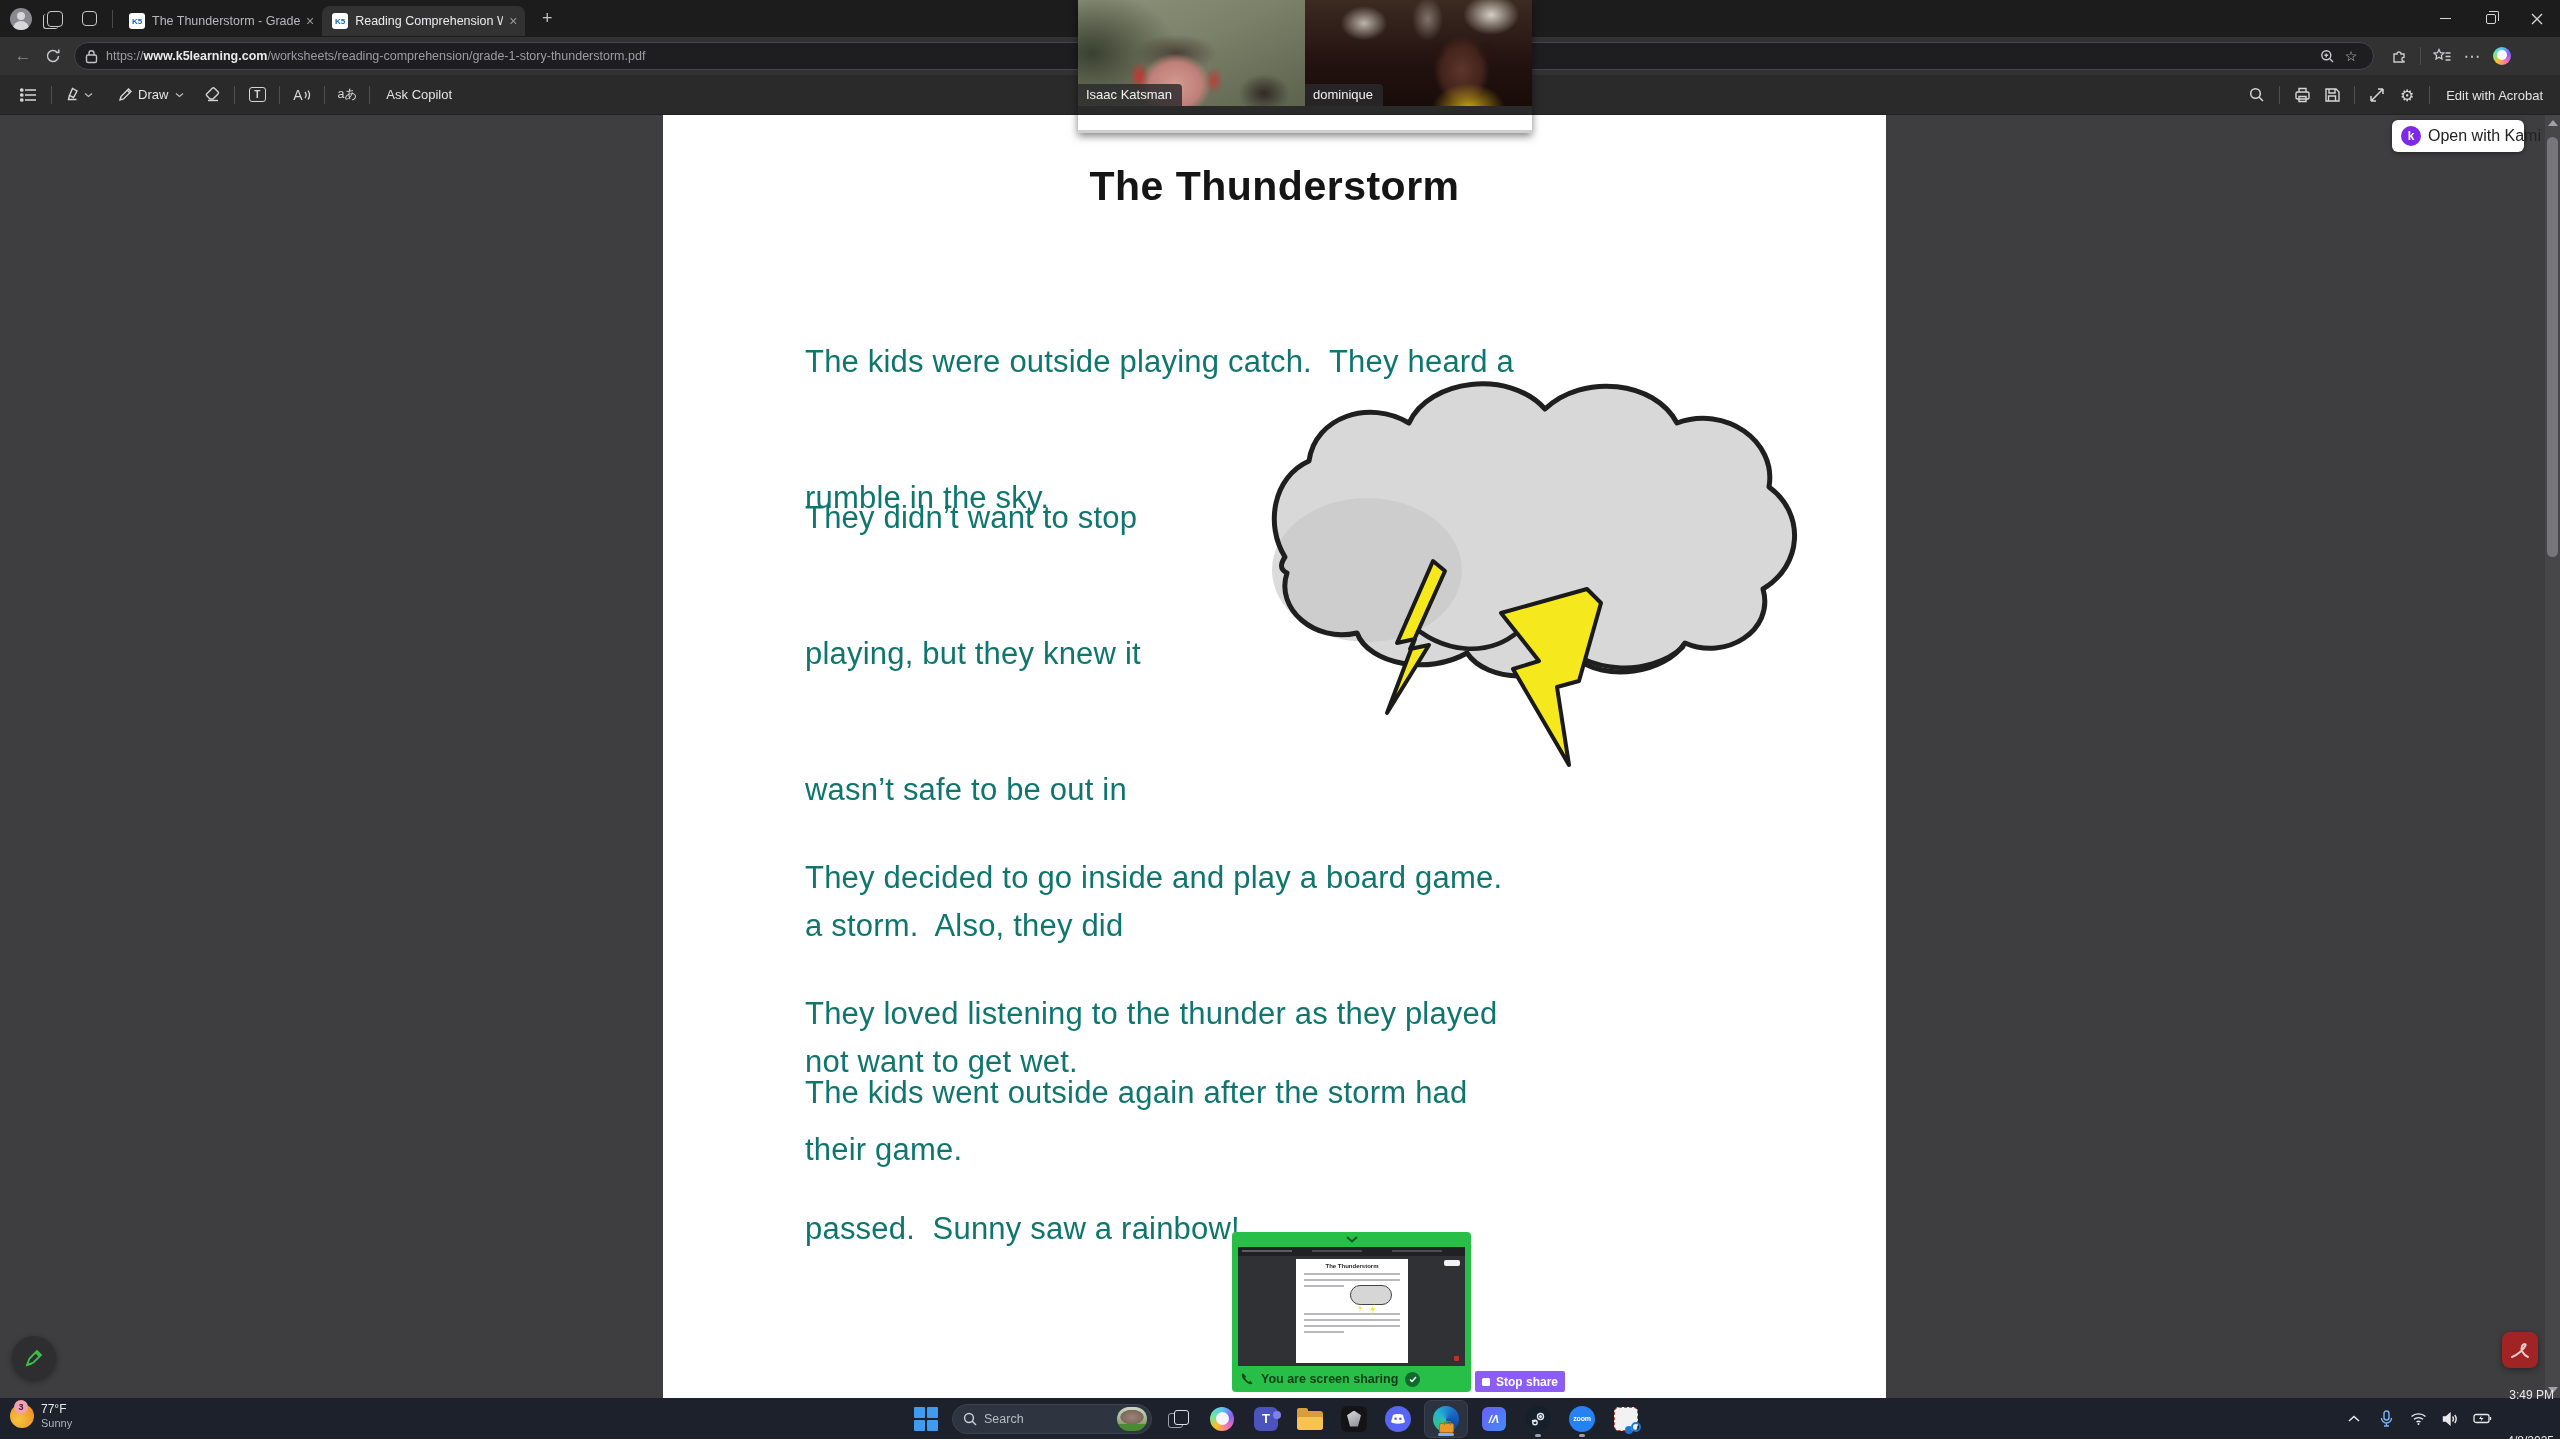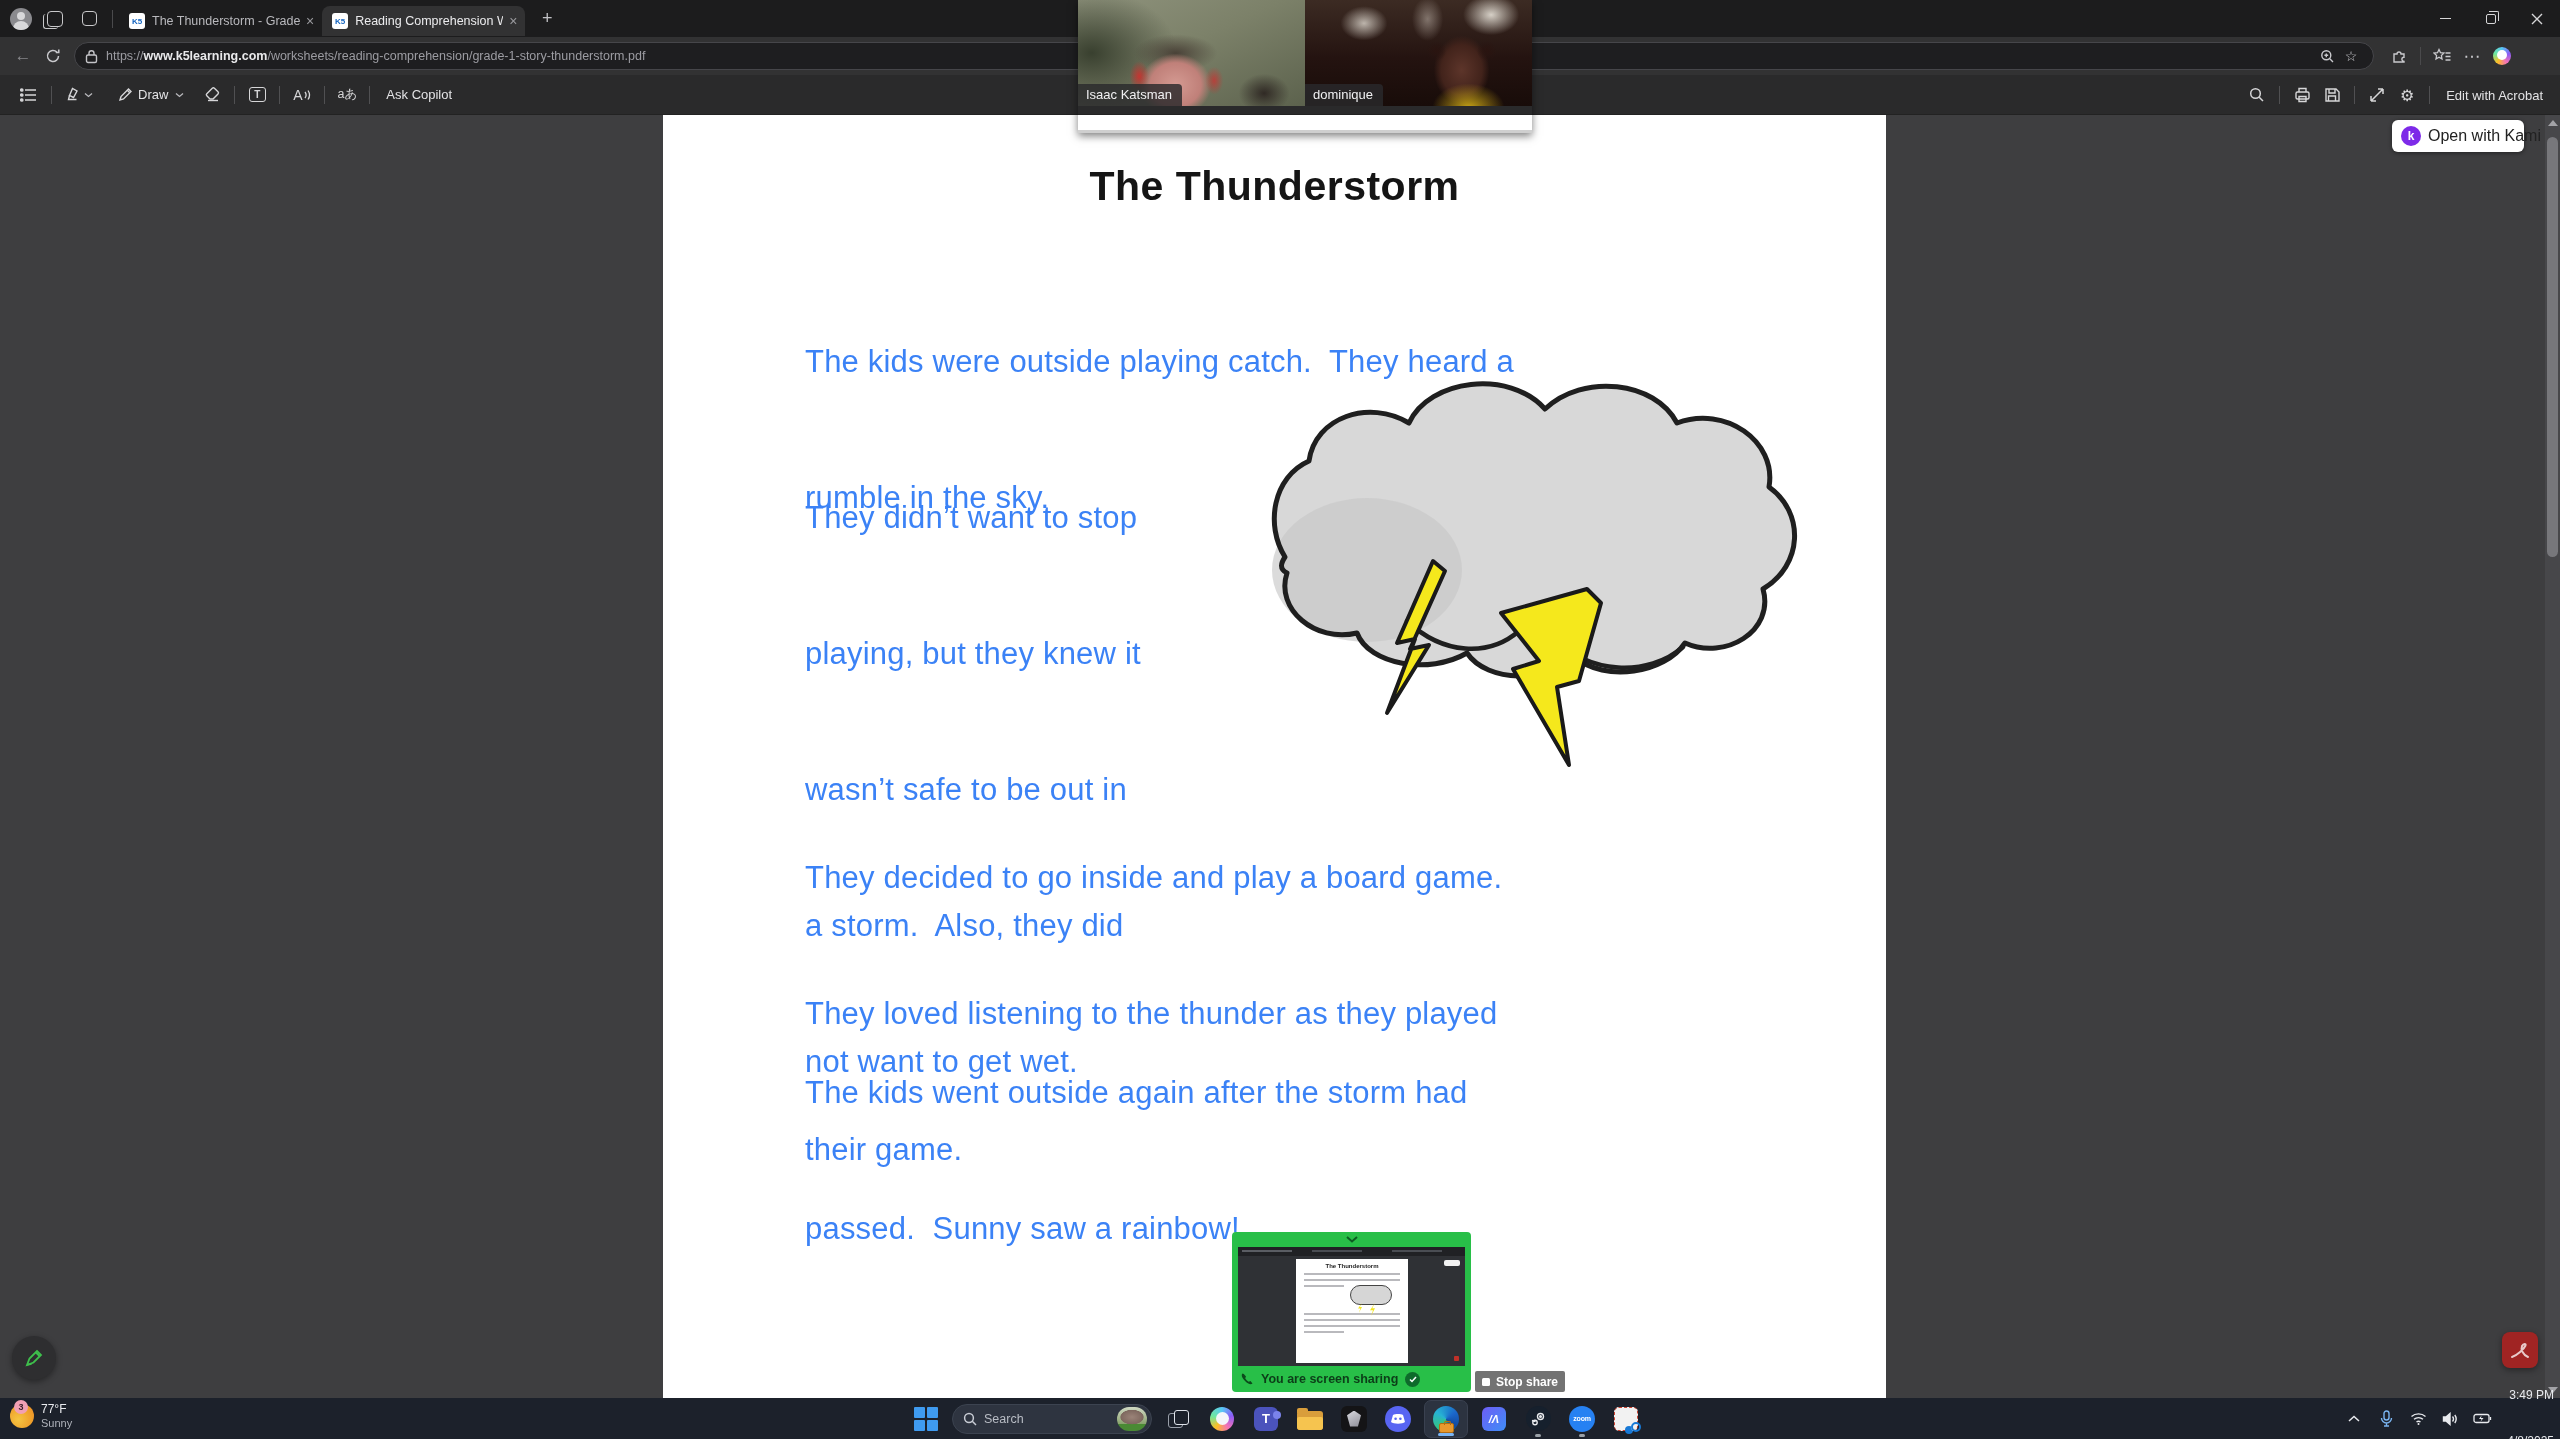--- a/index.html
+++ b/index.html
@@ -56,21 +56,21 @@
                 display:flex; align-items:center; justify-content:center; color:#d6d6d8; }
   .translate-glyph { font-size:12.5px; color:#d6d6d8; }
   .gear-glyph { font-size:16px; }
   .pb-right { position:absolute; right:8px; top:0; height:40px; display:flex; align-items:center; }
 
   
   .content { position:absolute; left:0; top:115px; width:2560px; height:1283px; background:#3e3e40; overflow:hidden; }
   .page { position:absolute; left:663px; top:0; width:1223px; height:1283px; background:#ffffff; }
   .doc-title { position:absolute; left:0; top:48px; width:1223px; text-align:center; font-size:41px; font-weight:bold;
                color:#151515; letter-spacing:0.5px; }
-  .para { position:absolute; color:#3b82f6; font-size:31px; letter-spacing:0.2px; white-space:pre; }
+  .para { position:absolute; color:#0f766e; font-size:31px; letter-spacing:0.2px; white-space:pre; }
   .para .line { height:64px; line-height:64px; }
   .p1 { left:142px; top:143px; }
   .p2 { left:142px; top:299px; }
   .p3 { left:142px; top:659px; }
   .p4 { left:142px; top:874px; }
   .cloud-wrap { position:absolute; left:590px; top:250px; width:548px; height:404px; }
 
   
   .scrollbar { position:absolute; right:0; top:0; width:15px; height:1283px; background:#47474a; }
   .sb-arrow { position:absolute; left:0; width:15px; height:16px; display:flex; align-items:center; justify-content:center; }
@@ -128,21 +128,21 @@
   .mini-cloud { position:absolute; left:54px; top:26px; width:42px; height:20px; background:#d6d6d6; border:1px solid #444;
                 border-radius:12px; }
   .mini-bolt { position:absolute; left:62px; top:44px; width:4px; height:10px; background:#f2e51e;
                clip-path:polygon(100% 0,0 55%,60% 55%,20% 100%,100% 40%,45% 40%); }
   .mini-bolt.b2 { left:74px; height:13px; width:5px; }
   .mini-kami { position:absolute; right:5px; top:13px; width:16px; height:6px; background:#f2f2f2; border-radius:2px; }
   .mini-acro { position:absolute; right:6px; bottom:5px; width:5px; height:5px; background:#c03028; border-radius:1px; }
   .share-bar { position:absolute; left:0; bottom:0; width:239px; height:26px; display:flex; align-items:center; gap:7px; padding:0 8px; }
   .share-status { font-size:12.5px; font-weight:bold; color:#0c3d18; white-space:nowrap; }
   .shield { width:15px; height:15px; border-radius:50%; background:#0e6b2b; display:flex; align-items:center; justify-content:center; }
-  .stop-btn { position:absolute; left:1475px; top:1371px; width:90px; height:21px; background:#737373; border-radius:2px;
+  .stop-btn { position:absolute; left:1475px; top:1371px; width:90px; height:21px; background:#8b5cf6; border-radius:2px;
               display:flex; align-items:center; justify-content:center; gap:6px; }
   .stop-sq { width:8px; height:8px; background:#fff; border-radius:1.5px; }
   .stop-label { color:#fff; font-size:12px; font-weight:bold; }
 
   
   .taskbar { position:absolute; left:0; top:1398px; width:2560px; height:41px; background:#1c212b; }
   .weather { position:absolute; left:10px; top:4px; display:flex; align-items:center; gap:7px; }
   .sun { position:relative; width:24px; height:24px; border-radius:50%;
          background:radial-gradient(circle at 35% 65%, #f5c542 0%, #ef9f2a 60%, #e8872a 100%); }
   .sun-badge { position:absolute; left:4px; top:-4px; width:14px; height:14px; border-radius:50%; background:#f2a0b4;

